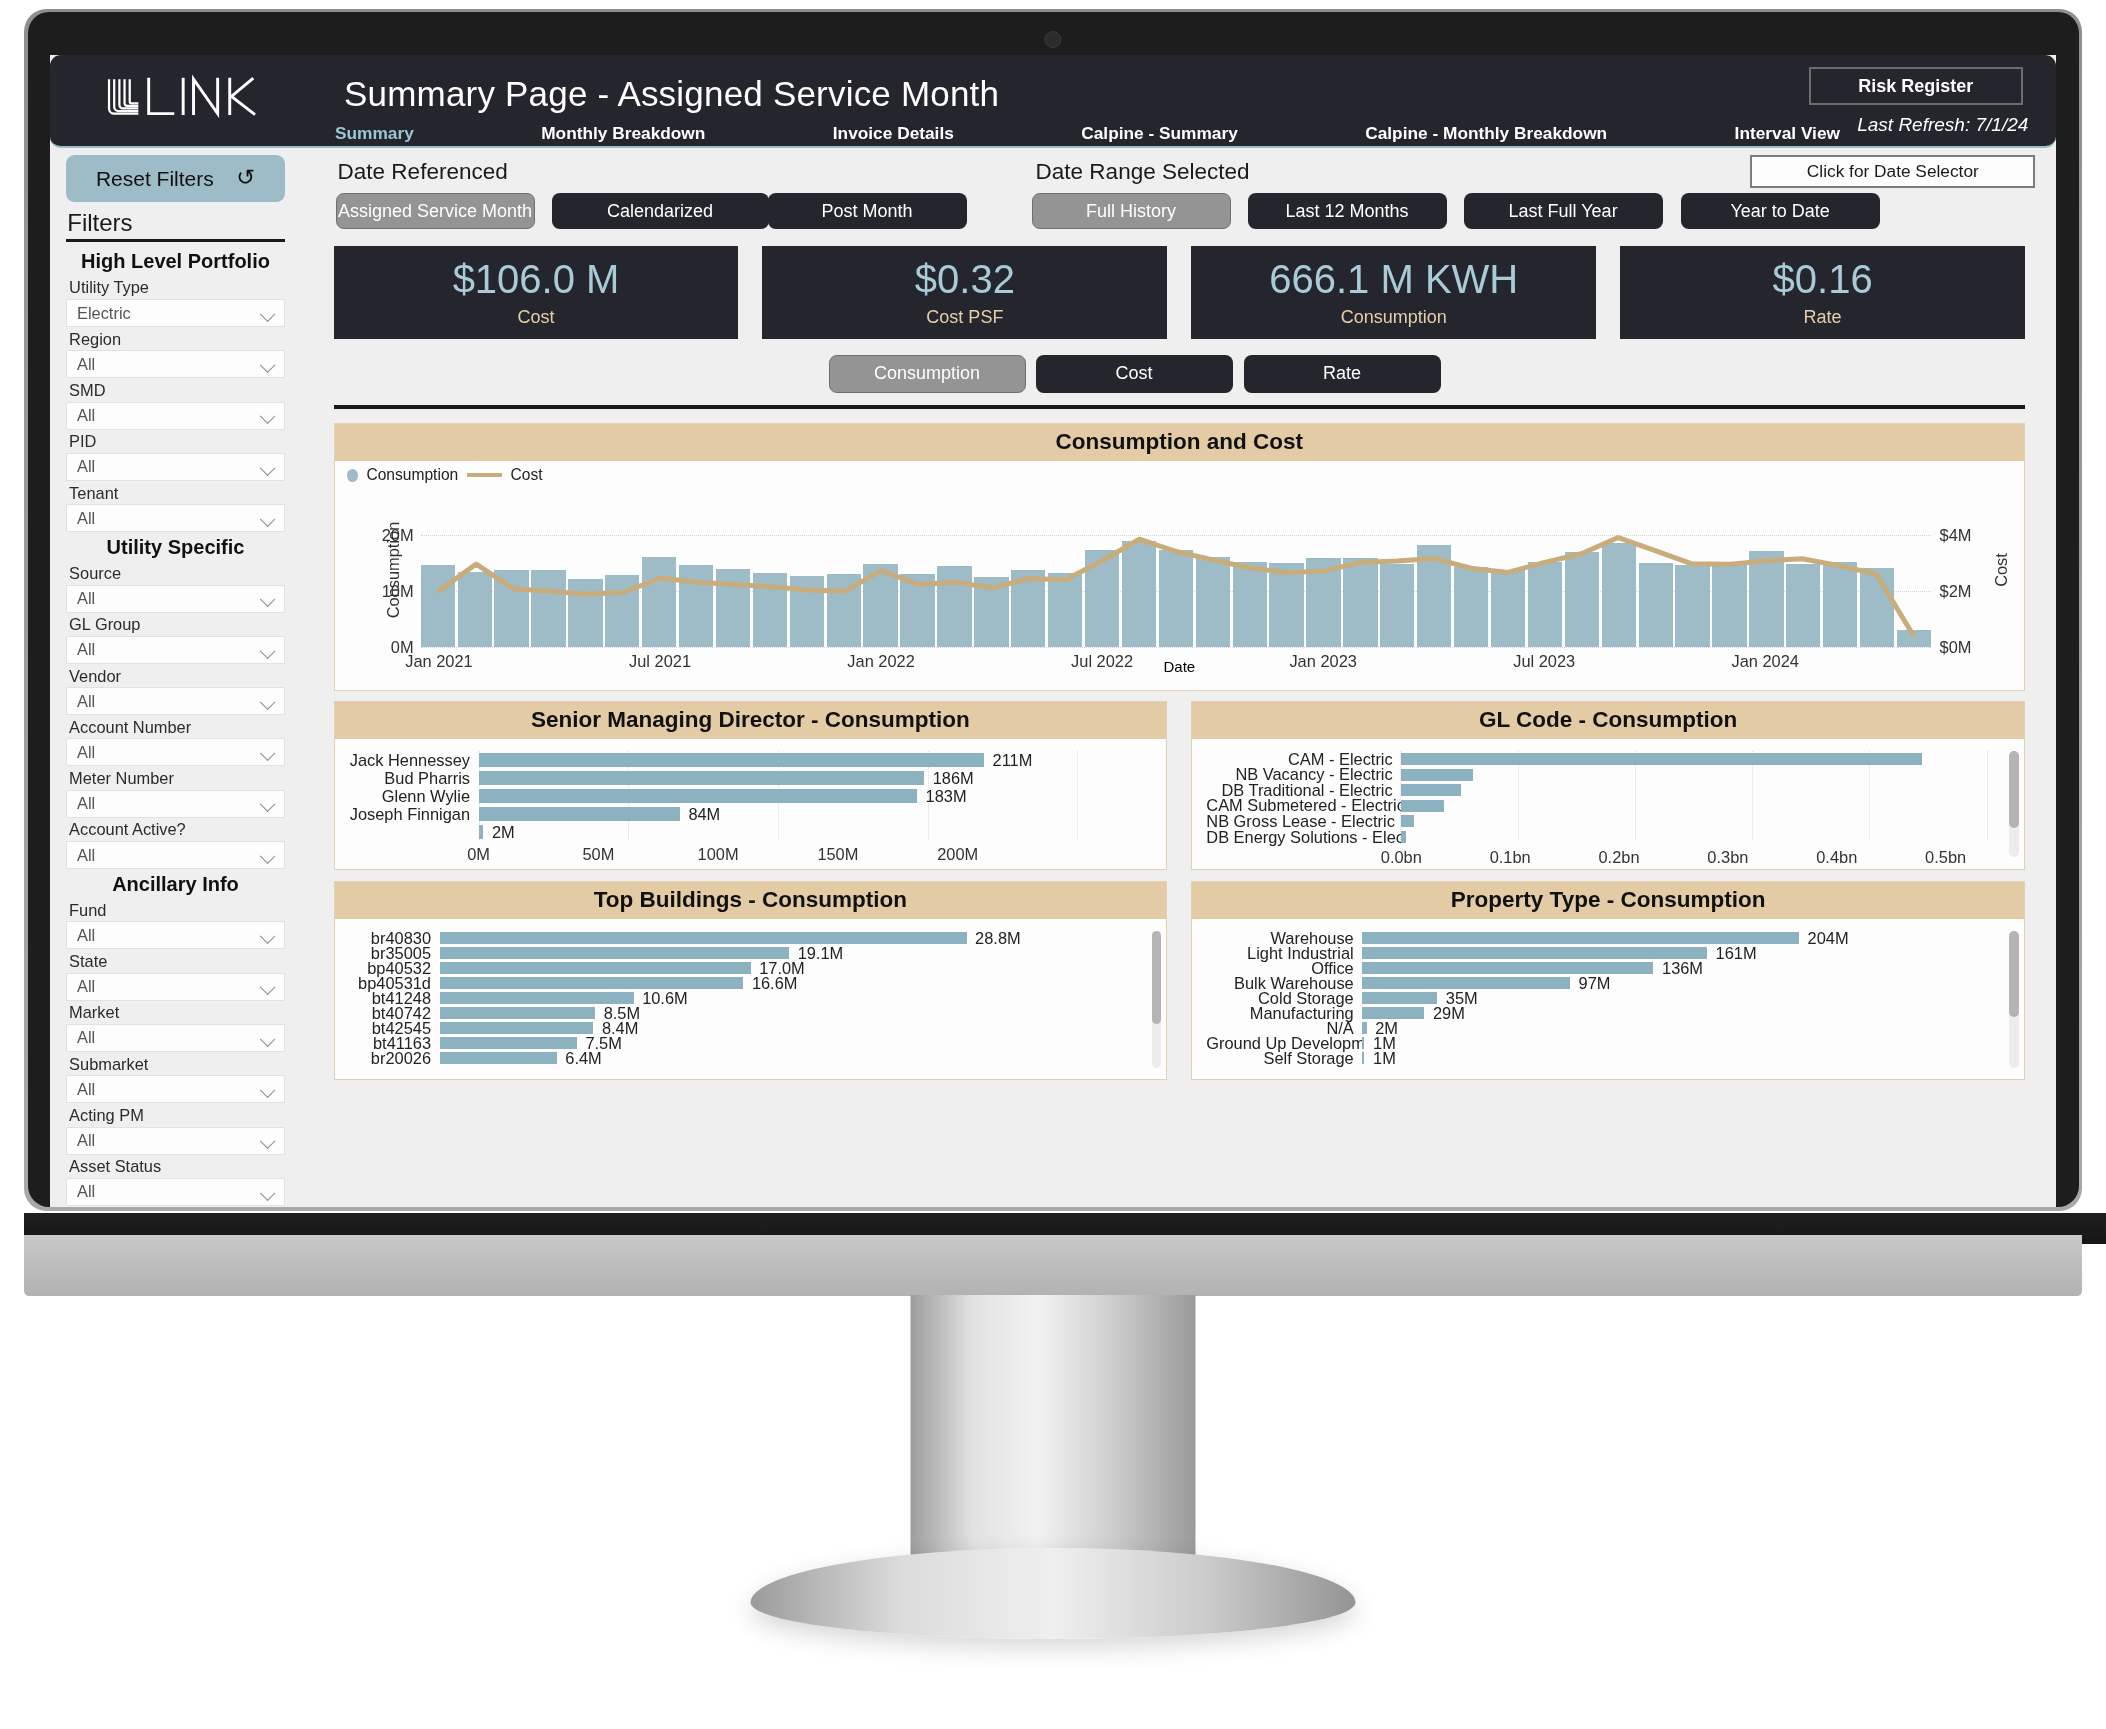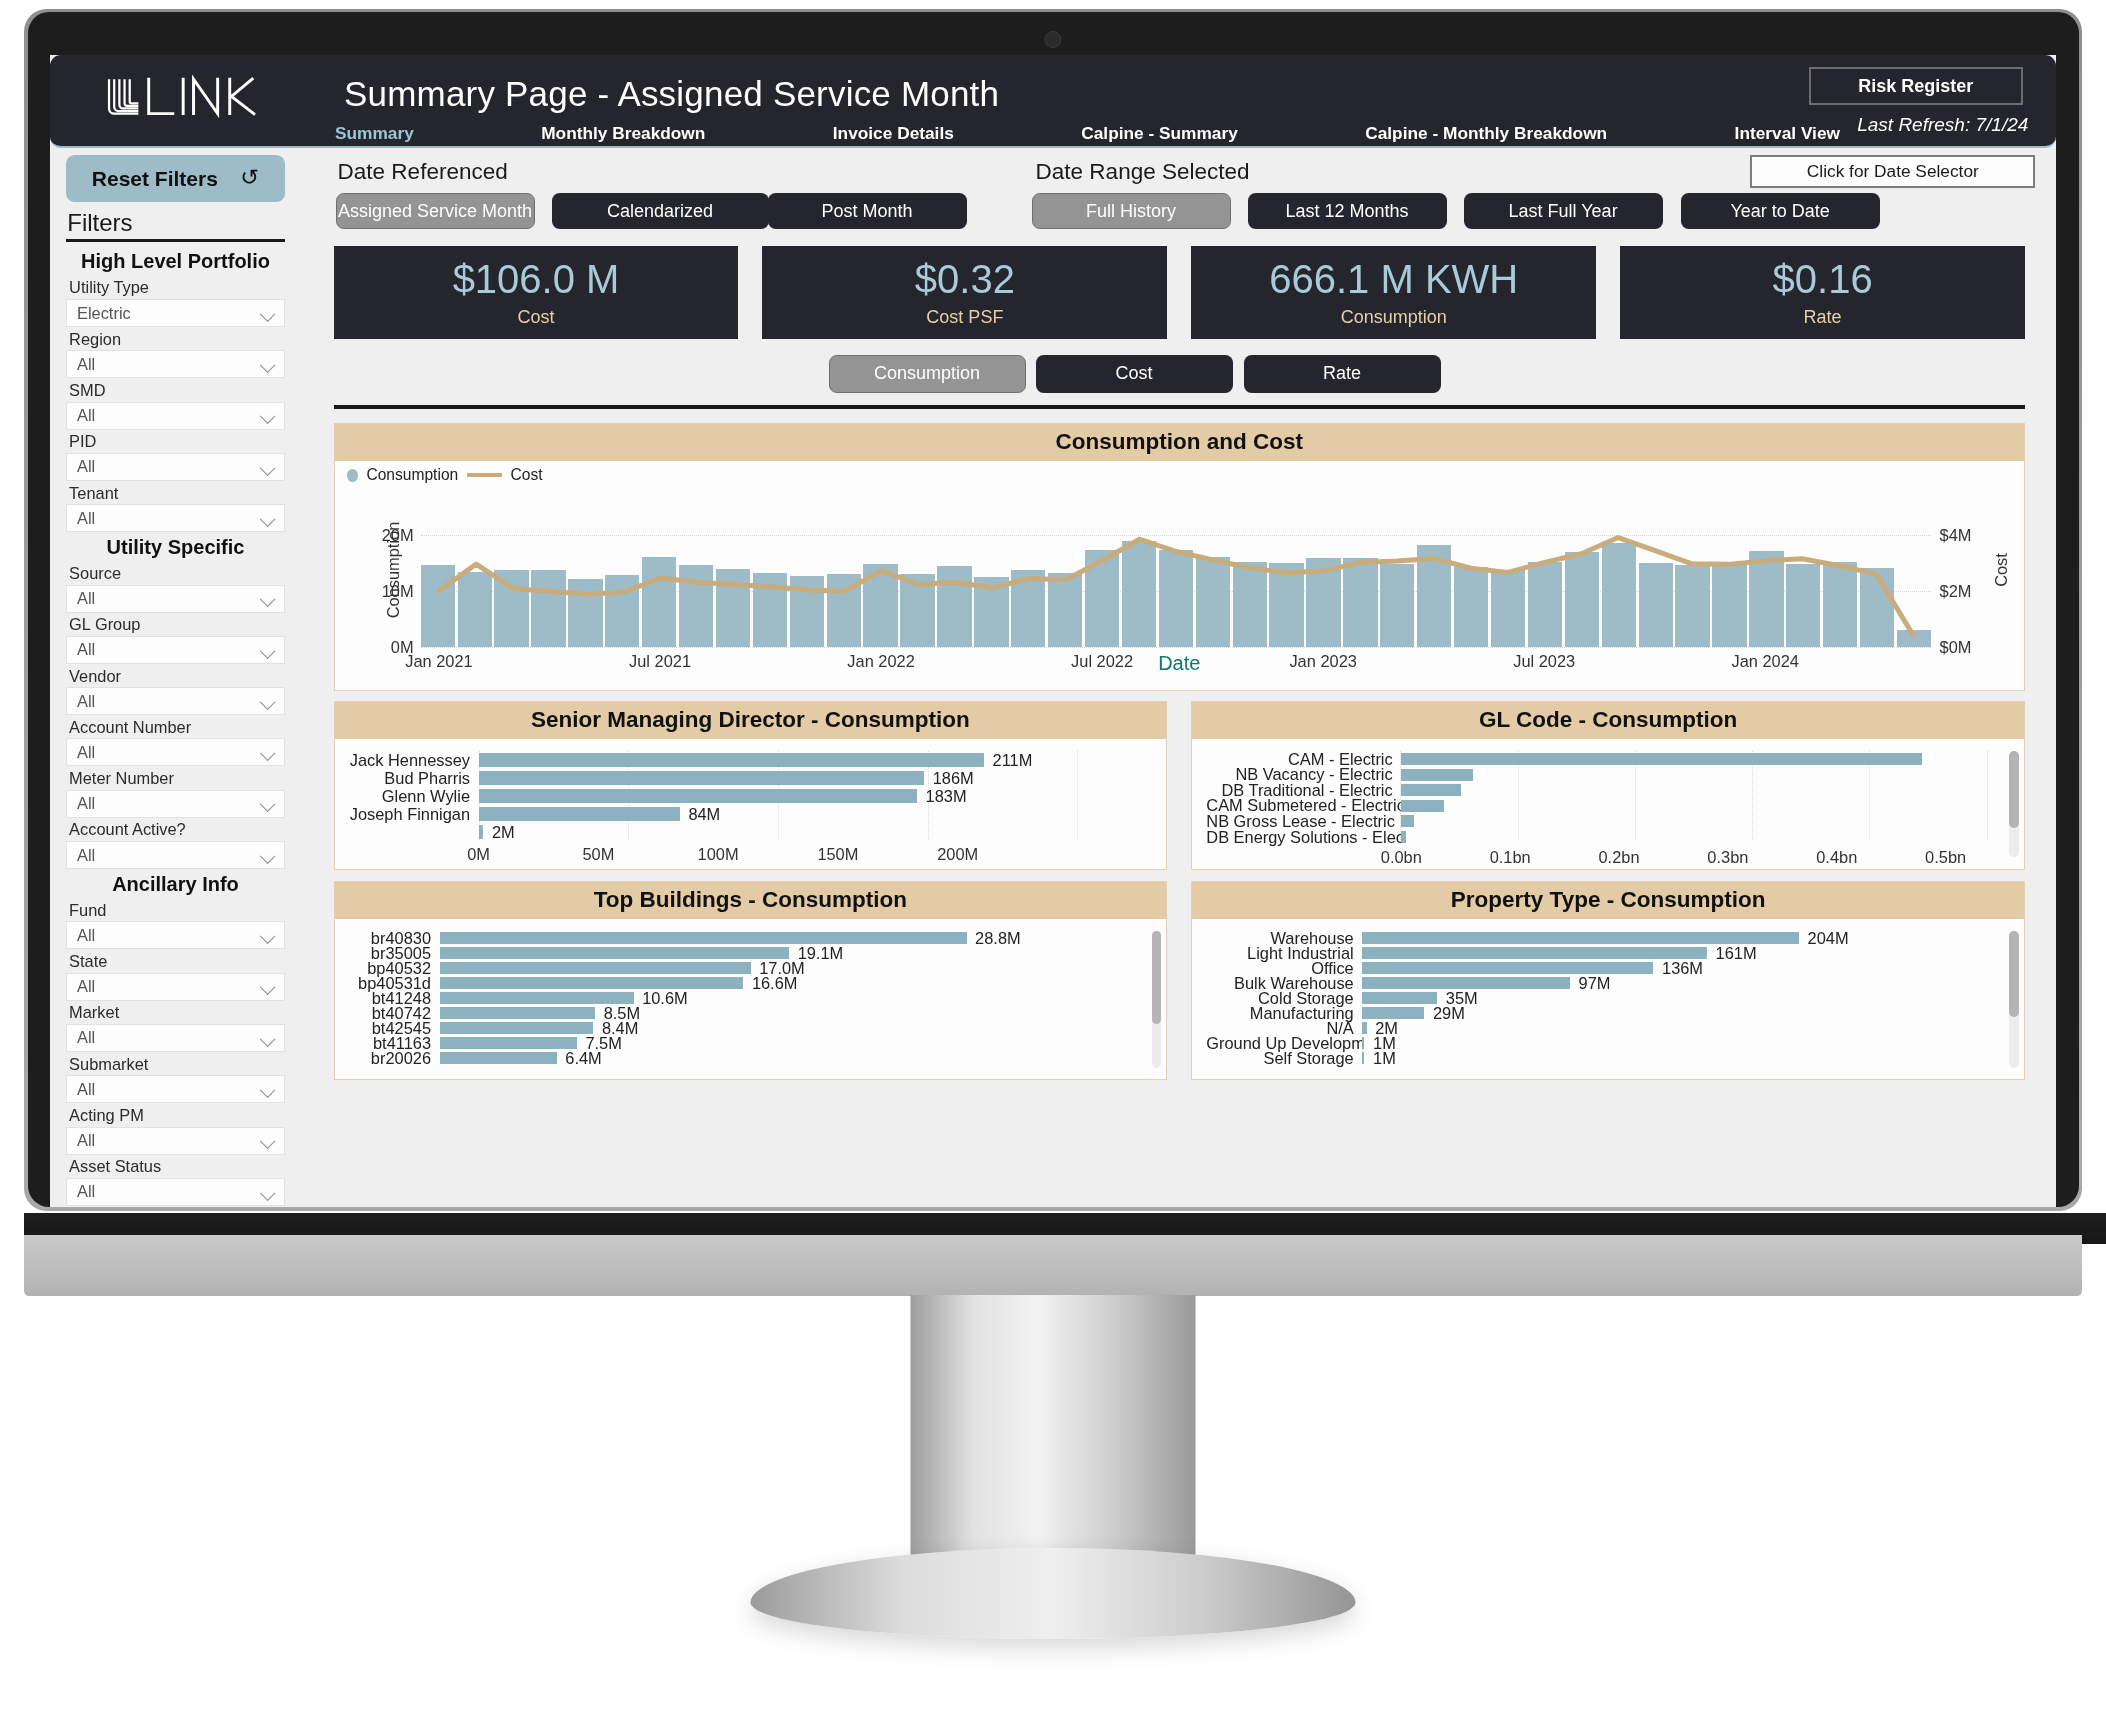--- a/index.html
+++ b/index.html
@@ -118,21 +118,21 @@
     position: absolute; left: 0; top: 0;
     width: 251px; height: 1068px;
     background: #efefef; padding: 7px 15.6px 0 15.6px;
     overflow: hidden;
   }
   #reset-filters-btn {
     height: 47px; background: #9dbcc7; border-radius: 8.6px;
     display: flex; align-items: center; justify-content: center;
     gap: 22.5px; cursor: pointer; margin-bottom: 5.2px;
   }
-  #reset-filters-label { font-size: 21px; font-weight: bold; color: #111; text-align: right; }
+  #reset-filters-label { font-size: 21px; font-weight: normal; color: #111; text-align: right; }
   #reset-icon { font-size: 22.5px; color: #111; line-height: 1; }
   #filters-title {
     font-size: 24px; color: #1a1a1a; padding: 1.7px 0 1.7px 1.7px;
     border-bottom: 3.5px solid #1a1a1a; margin-bottom: 8.6px;
   }
   .filter-group-title {
     text-align: center; font-size: 20px; font-weight: bold;
     color: #111; margin: 3.5px 0 5.2px 0;
   }
   .filter-label { font-size: 16.4px; color: #2b2b2b; margin: 0 0 1.7px 3.5px; }
@@ -254,21 +254,21 @@
   .y2-axis-label {
     position: absolute; right: 5.2px; top: 50%;
     transform: translateY(-50%) rotate(-90deg); transform-origin: center;
     font-size: 16.4px; color: #333; white-space: nowrap;
   }
   .ytick { position: absolute; right: 100%; margin-right: 7px; font-size: 16.4px; color: #333; transform: translateY(-50%); white-space: nowrap; }
   .y2tick { position: absolute; left: 100%; margin-left: 8.6px; font-size: 16.4px; color: #333; transform: translateY(-50%); white-space: nowrap; }
   .xtick { position: absolute; top: 100%; margin-top: 5.2px; font-size: 16.4px; color: #333; transform: translateX(-50%); white-space: nowrap; }
   #x-axis-title {
     position: absolute; left: 50%; transform: translateX(-50%);
-    bottom: 3.5px; font-size: 20px; color: #0f766e;
+    bottom: 3.5px; font-size: 15px; color: #000000;
   }
 
   
   .hbar-body { position: relative; padding: 12px 14px 8.6px 14px; }
   .hbar-row { display: flex; align-items: center; height: 29px; }
   .hbar-cat {
     width: 164px; text-align: right; padding-right: 8.6px;
     font-size: 16.4px; color: #222; white-space: nowrap; overflow: hidden;
   }
   .hbar-track { flex: 1; position: relative; height: 100%; display: flex; align-items: center; }

